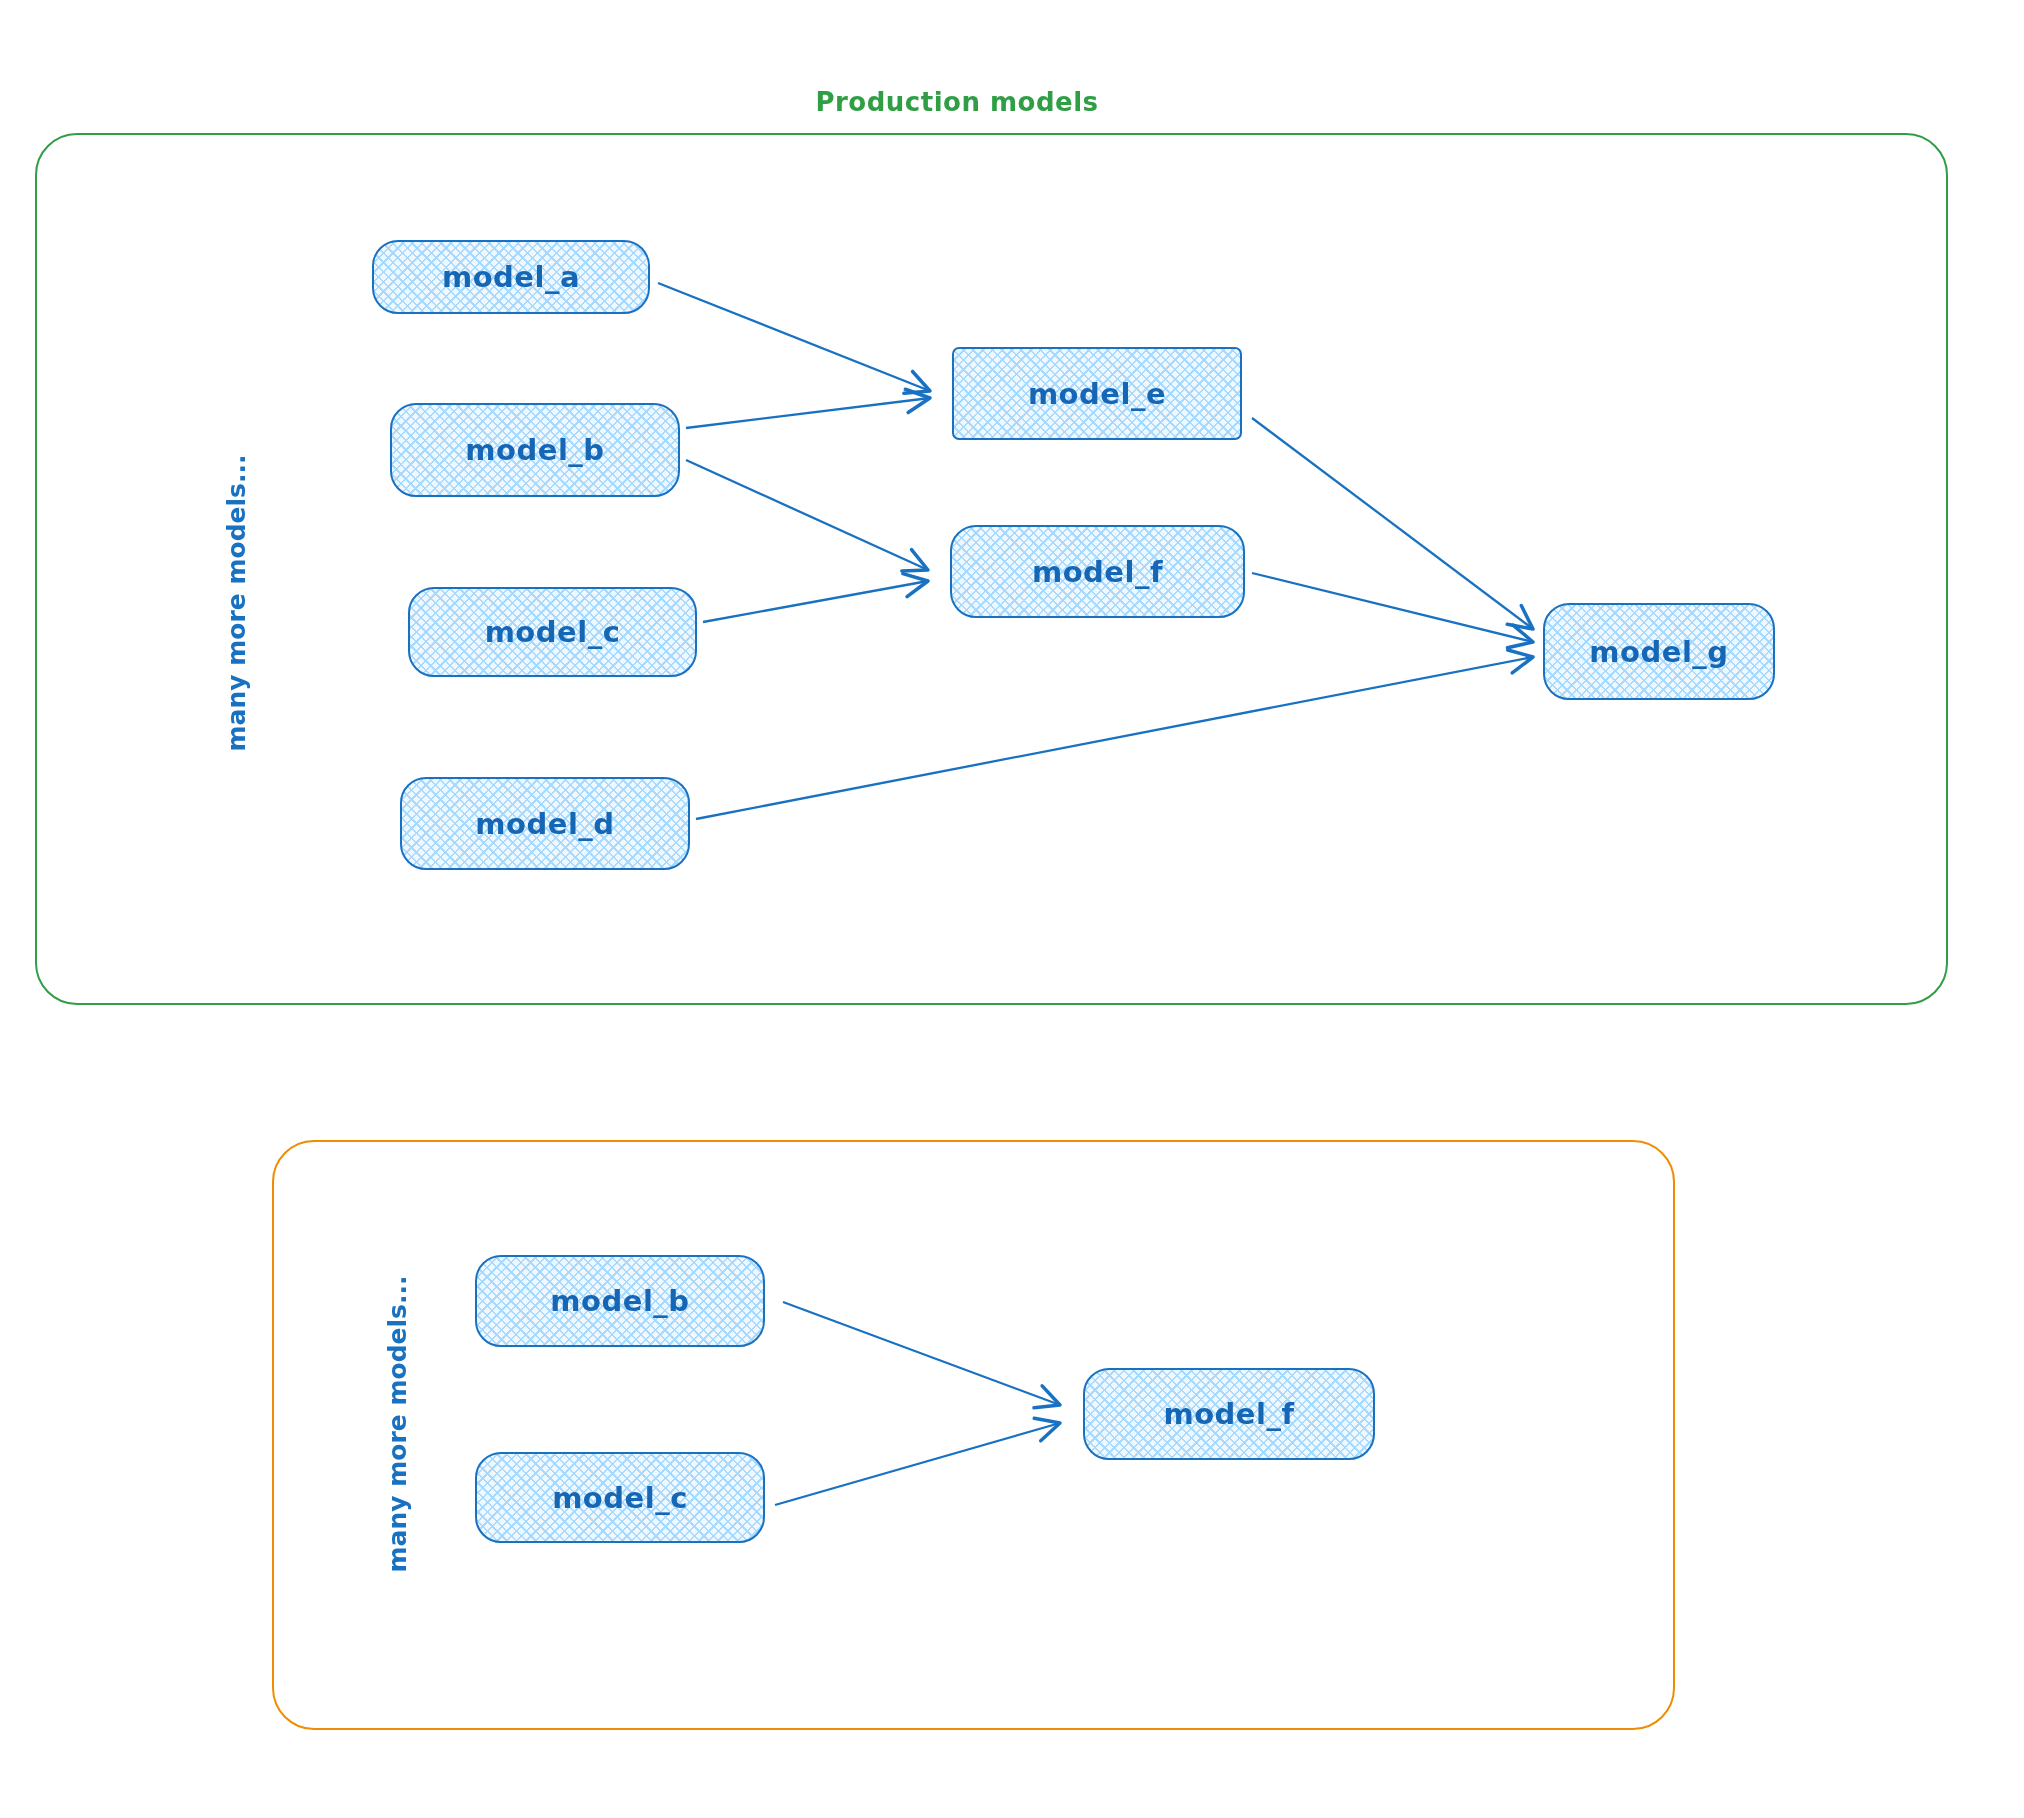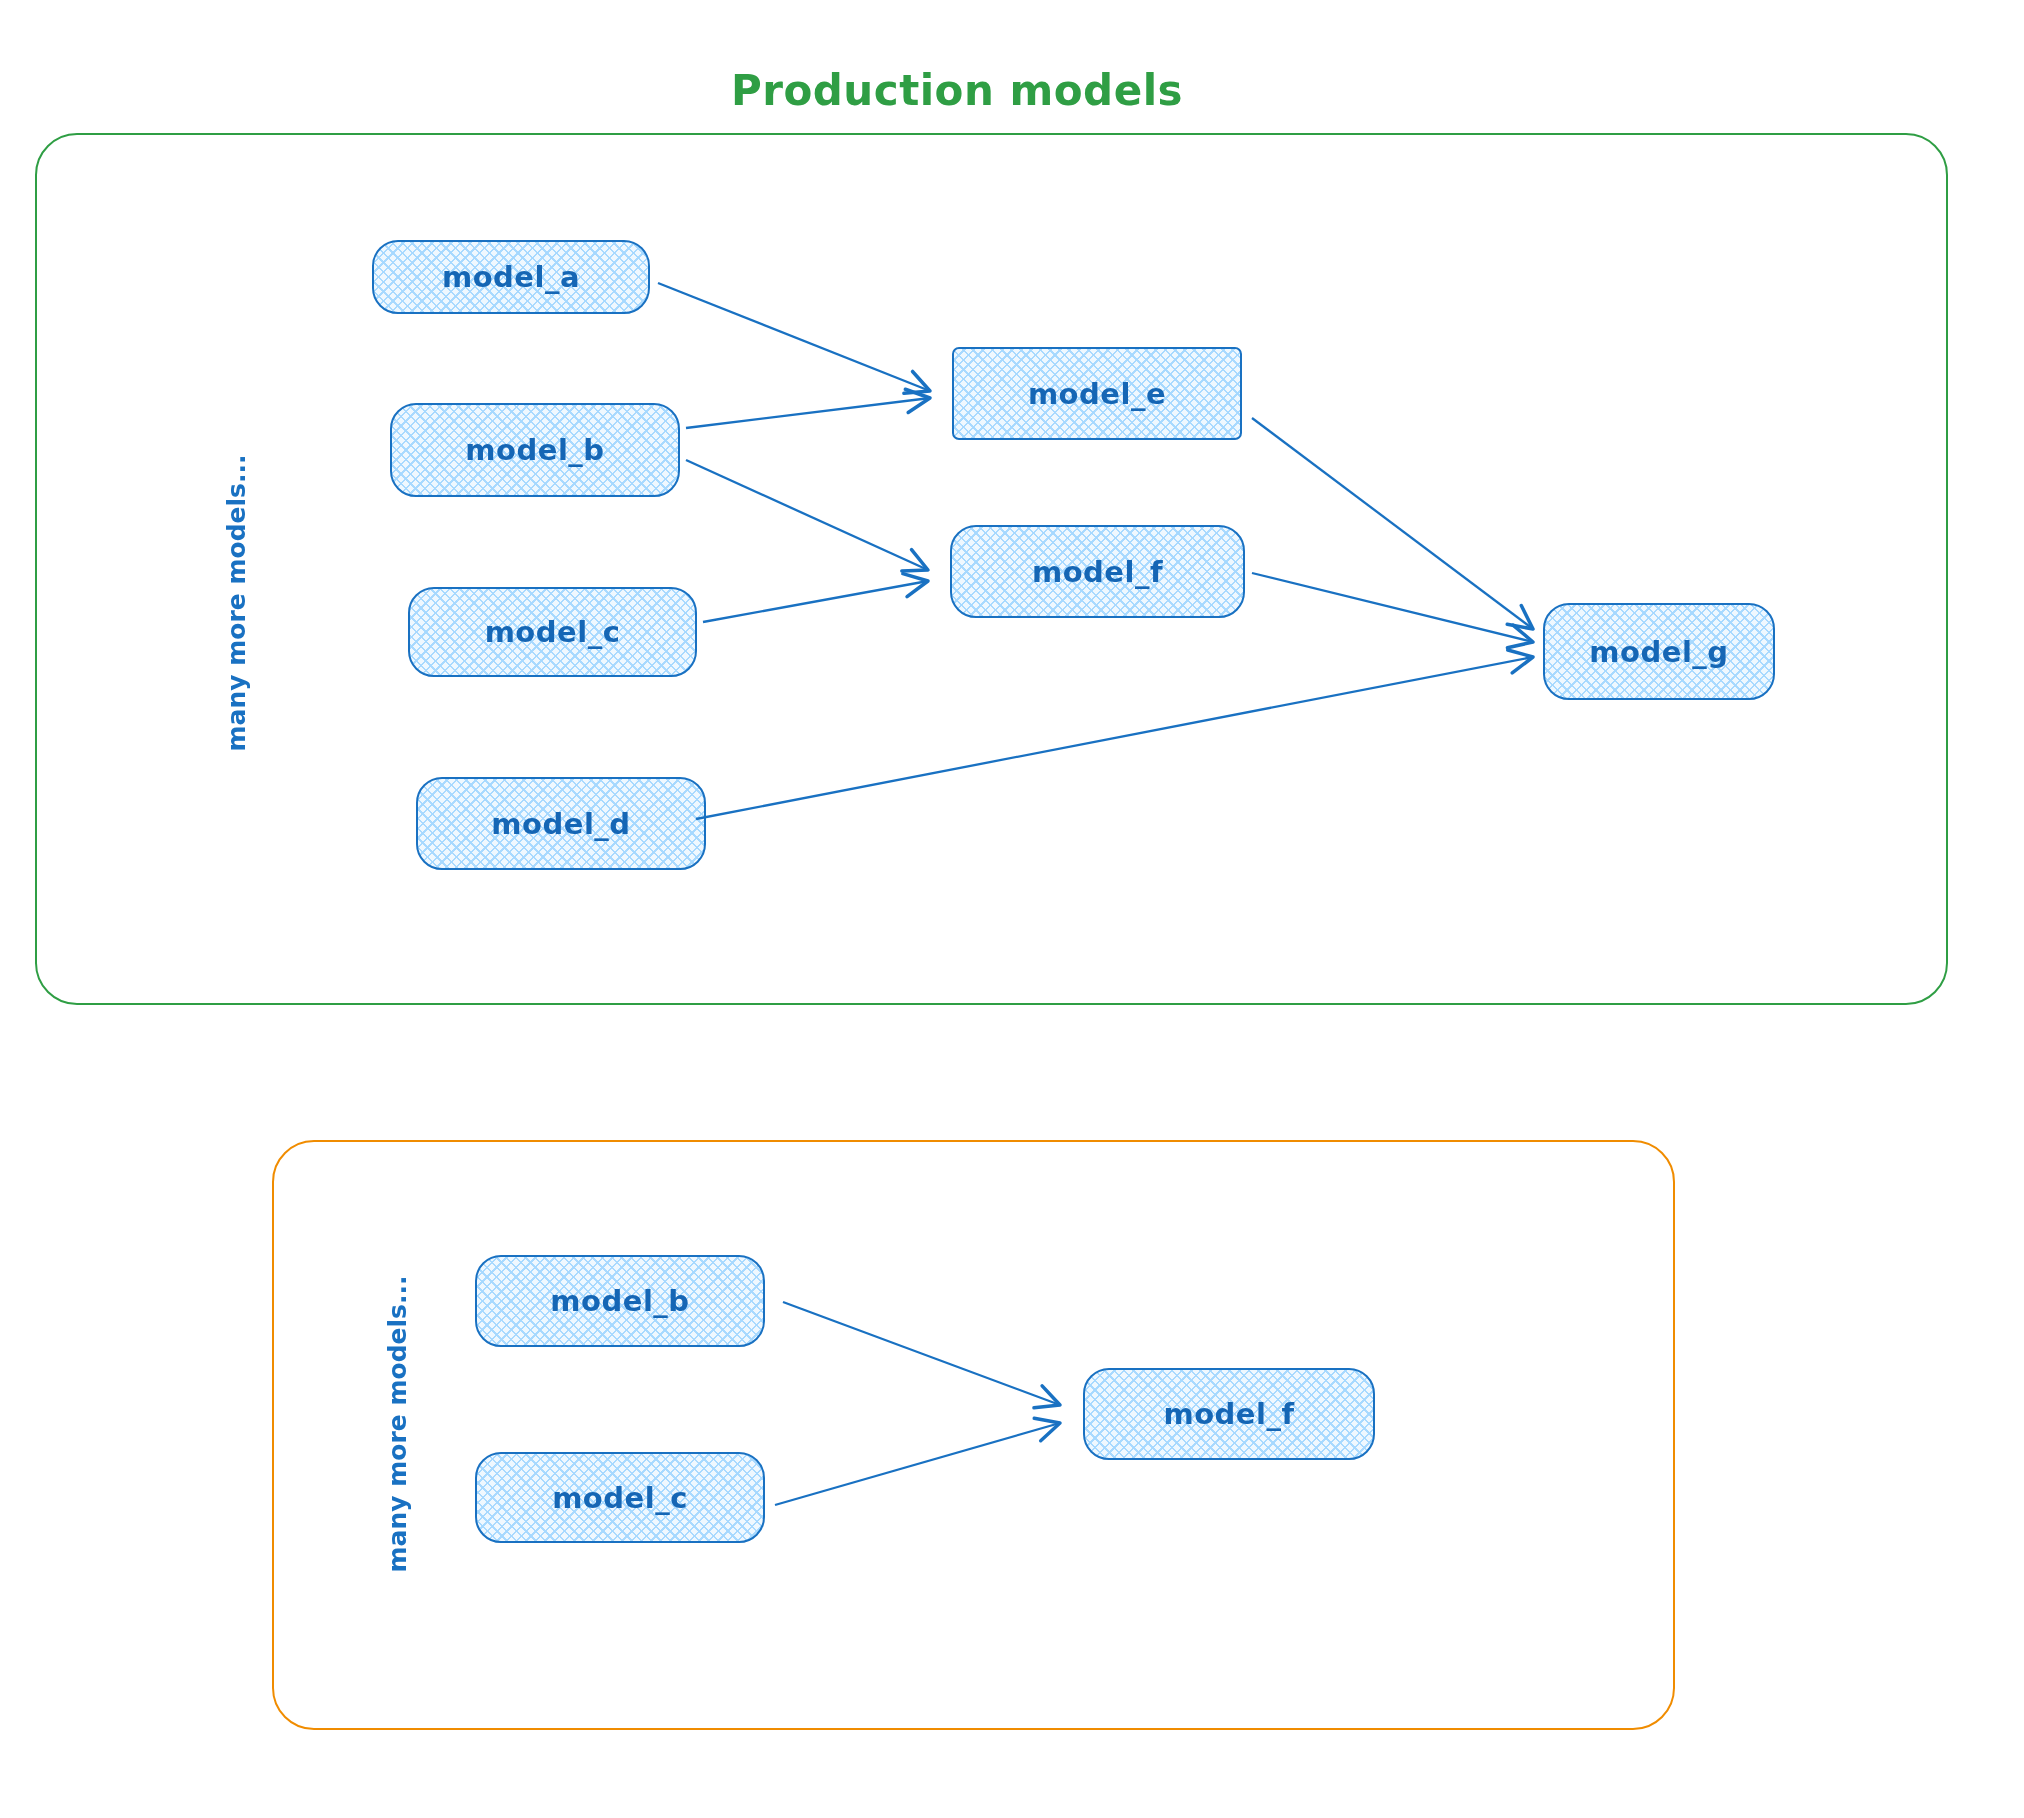--- a/index.html
+++ b/index.html
@@ -7,21 +7,21 @@
     font-family:"DejaVu Sans","Liberation Sans",sans-serif;
     width:2024px;height:1818px;position:relative;overflow:hidden;
   }
   .canvas{position:absolute;left:0;top:0;width:2024px;height:1818px;}
   .group-box{
     position:absolute;border:2.5px solid;border-radius:42px;
     background:transparent;box-sizing:border-box;
   }
   .group-title{
     position:absolute;transform:translate(-50%,-50%);
-    font-size:42px;font-weight:bold;letter-spacing:.5px;white-space:nowrap;
+    font-size:26px;font-weight:bold;letter-spacing:.5px;white-space:nowrap;margin-top:12px;
   }
   .side-label{
     position:absolute;transform:translate(-50%,-50%) rotate(-90deg);
     font-size:25px;font-weight:bold;color:#1971c2;white-space:nowrap;
   }
   .node{
     position:absolute;box-sizing:border-box;
     border:2.5px solid #1971c2;border-radius:26px;
     display:flex;align-items:center;justify-content:center;
     color:#1566b5;font-size:29px;font-weight:bold;letter-spacing:.5px;
@@ -45,21 +45,21 @@
 
 
   <div class="group-box" id="dev-box" style="left: 272px; top: 1140px; width: 1403px; height: 590px; border-color: rgb(240, 140, 0);"></div>
 
   <div class="side-label" id="dev-side-label" style="left: 397px; top: 1424px;">many more models...</div>
 
   <div id="node-layer">
       <div class="node" style="left: 372px; top: 240px; width: 278px; height: 74px;">model_a</div>
       <div class="node" style="left: 390px; top: 403px; width: 290px; height: 94px;">model_b</div>
       <div class="node" style="left: 408px; top: 587px; width: 289px; height: 90px;">model_c</div>
-      <div class="node" style="left: 400px; top: 777px; width: 290px; height: 93px; margin-left: 16px;">model_d</div>
+      <div class="node" style="left: 400px; top: 777px; width: 290px; height: 93px;">model_d</div>
       <div class="node" style="left: 952px; top: 347px; width: 290px; height: 93px; border-radius: 7px;">model_e</div>
       <div class="node" style="left: 950px; top: 525px; width: 295px; height: 93px;">model_f</div>
       <div class="node" style="left: 1543px; top: 603px; width: 232px; height: 97px;">model_g</div>
       <div class="node" style="left: 475px; top: 1255px; width: 290px; height: 92px;">model_b</div>
       <div class="node" style="left: 475px; top: 1452px; width: 290px; height: 91px;">model_c</div>
       <div class="node" style="left: 1083px; top: 1368px; width: 292px; height: 92px;">model_f</div>
     </div>
 
   <svg class="edges" id="edge-svg" width="2024" height="1818">
     <defs>

